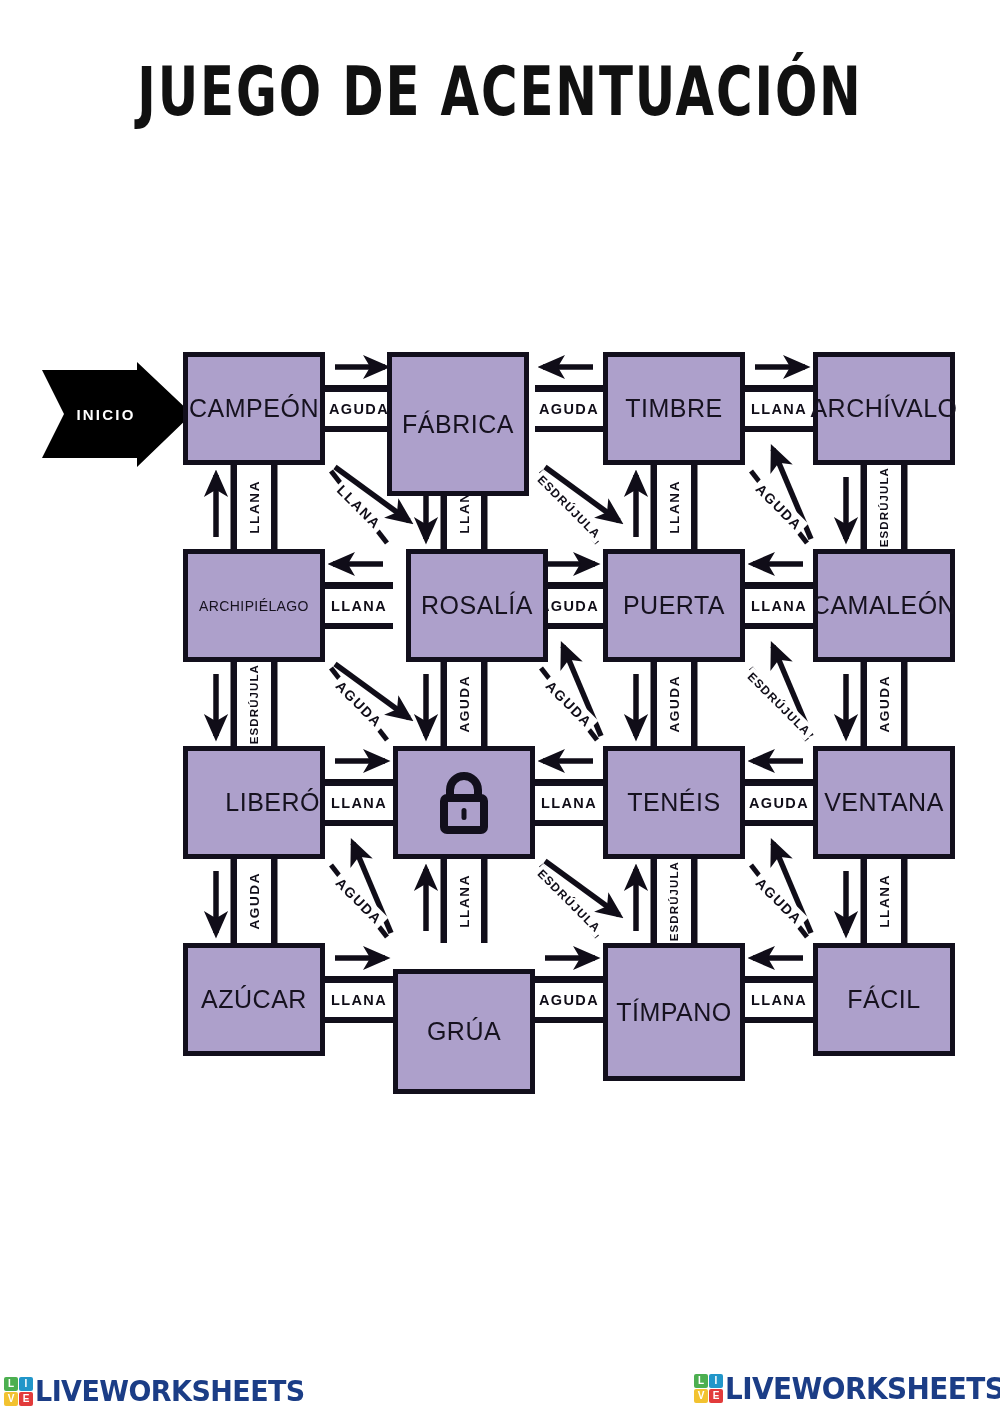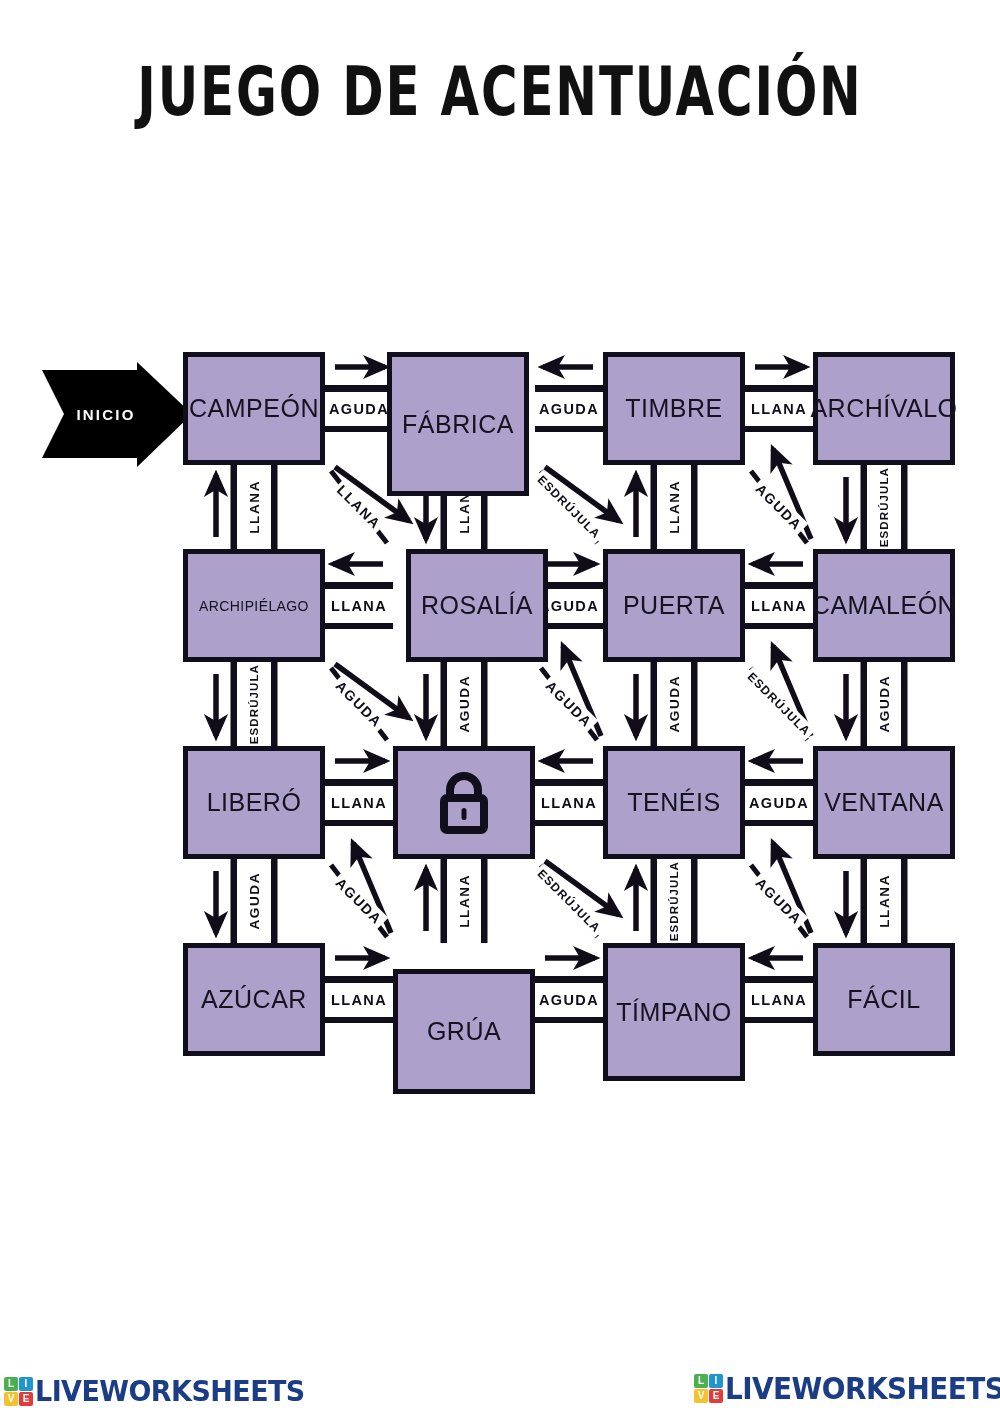--- a/index.html
+++ b/index.html
@@ -323,21 +323,21 @@
         </div>
         <div class="cell w-lg" style="left: 223px; top: 197px; width: 142px; height: 113px;">
           <span>ROSALÍA</span>
         </div>
         <div class="cell w-lg" style="left: 420px; top: 197px; width: 142px; height: 113px;">
           <span>PUERTA</span>
         </div>
         <div class="cell w-md" style="left: 630px; top: 197px; width: 142px; height: 113px;">
           <span>CAMALEÓN</span>
         </div>
-        <div class="cell w-lg" style="left: 0px; top: 394px; width: 142px; height: 113px;">
+        <div class="cell w-lg" style="left: 0px; top: 394px; width: 142px; height: 113px; justify-content: flex-end;">
           <span>LIBERÓ</span>
         </div>
         <div class="cell w-lg" style="left: 210px; top: 394px; width: 142px; height: 113px;">
           <span class="lock-wrap">
             <svg width="56" height="62" viewBox="0 0 56 62">
               <path d="M14 26 V18 a14 14 0 0 1 28 0 v8" fill="none" stroke="#120f1c" stroke-width="8"></path>
               <rect x="8" y="26" width="40" height="32" rx="3" fill="none" stroke="#120f1c" stroke-width="8"></rect>
               <rect x="25.5" y="36" width="5" height="12" rx="2.5" fill="#120f1c"></rect>
             </svg>
           </span>

